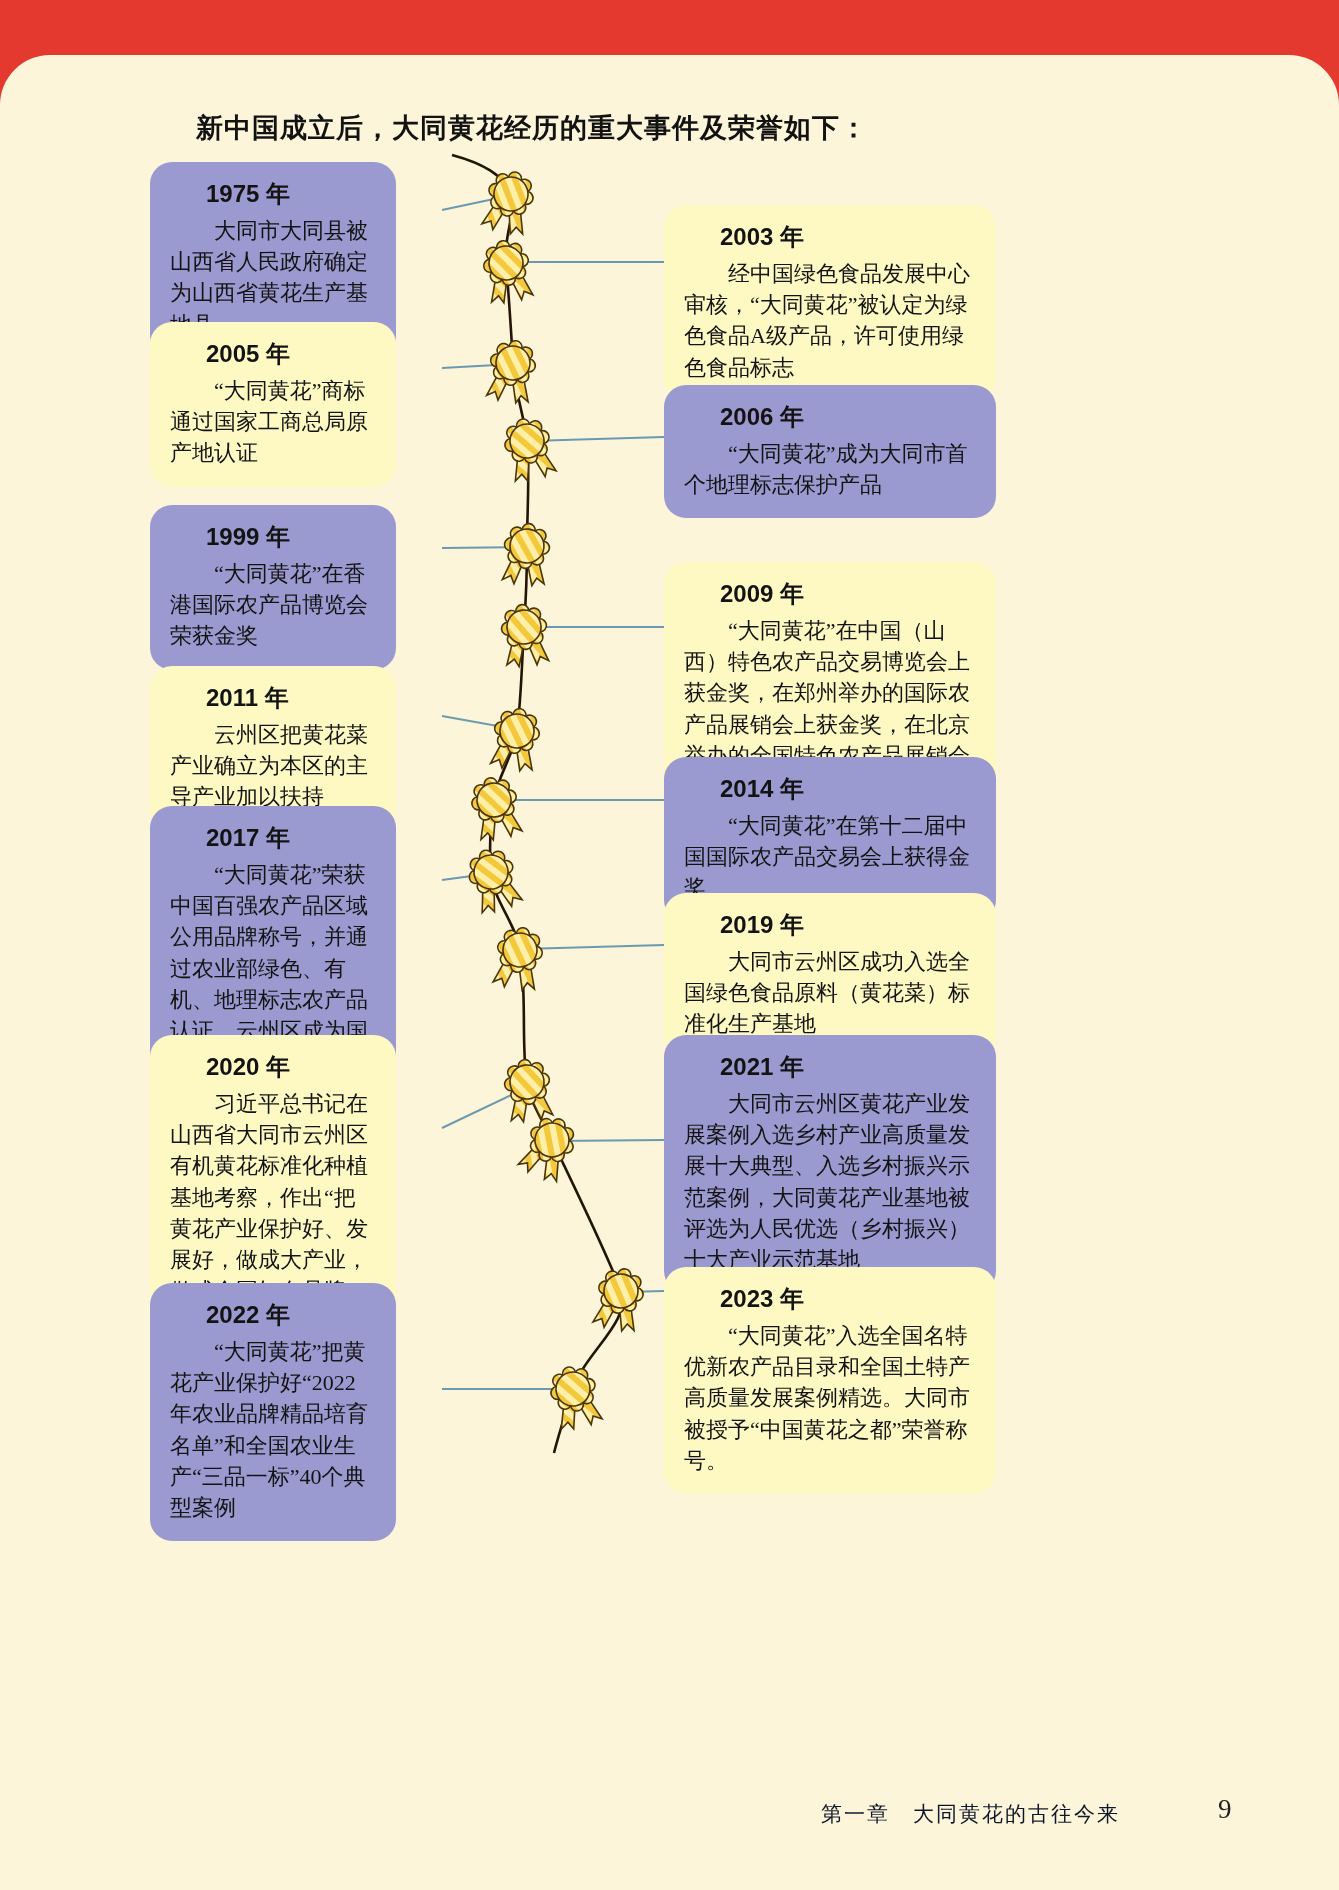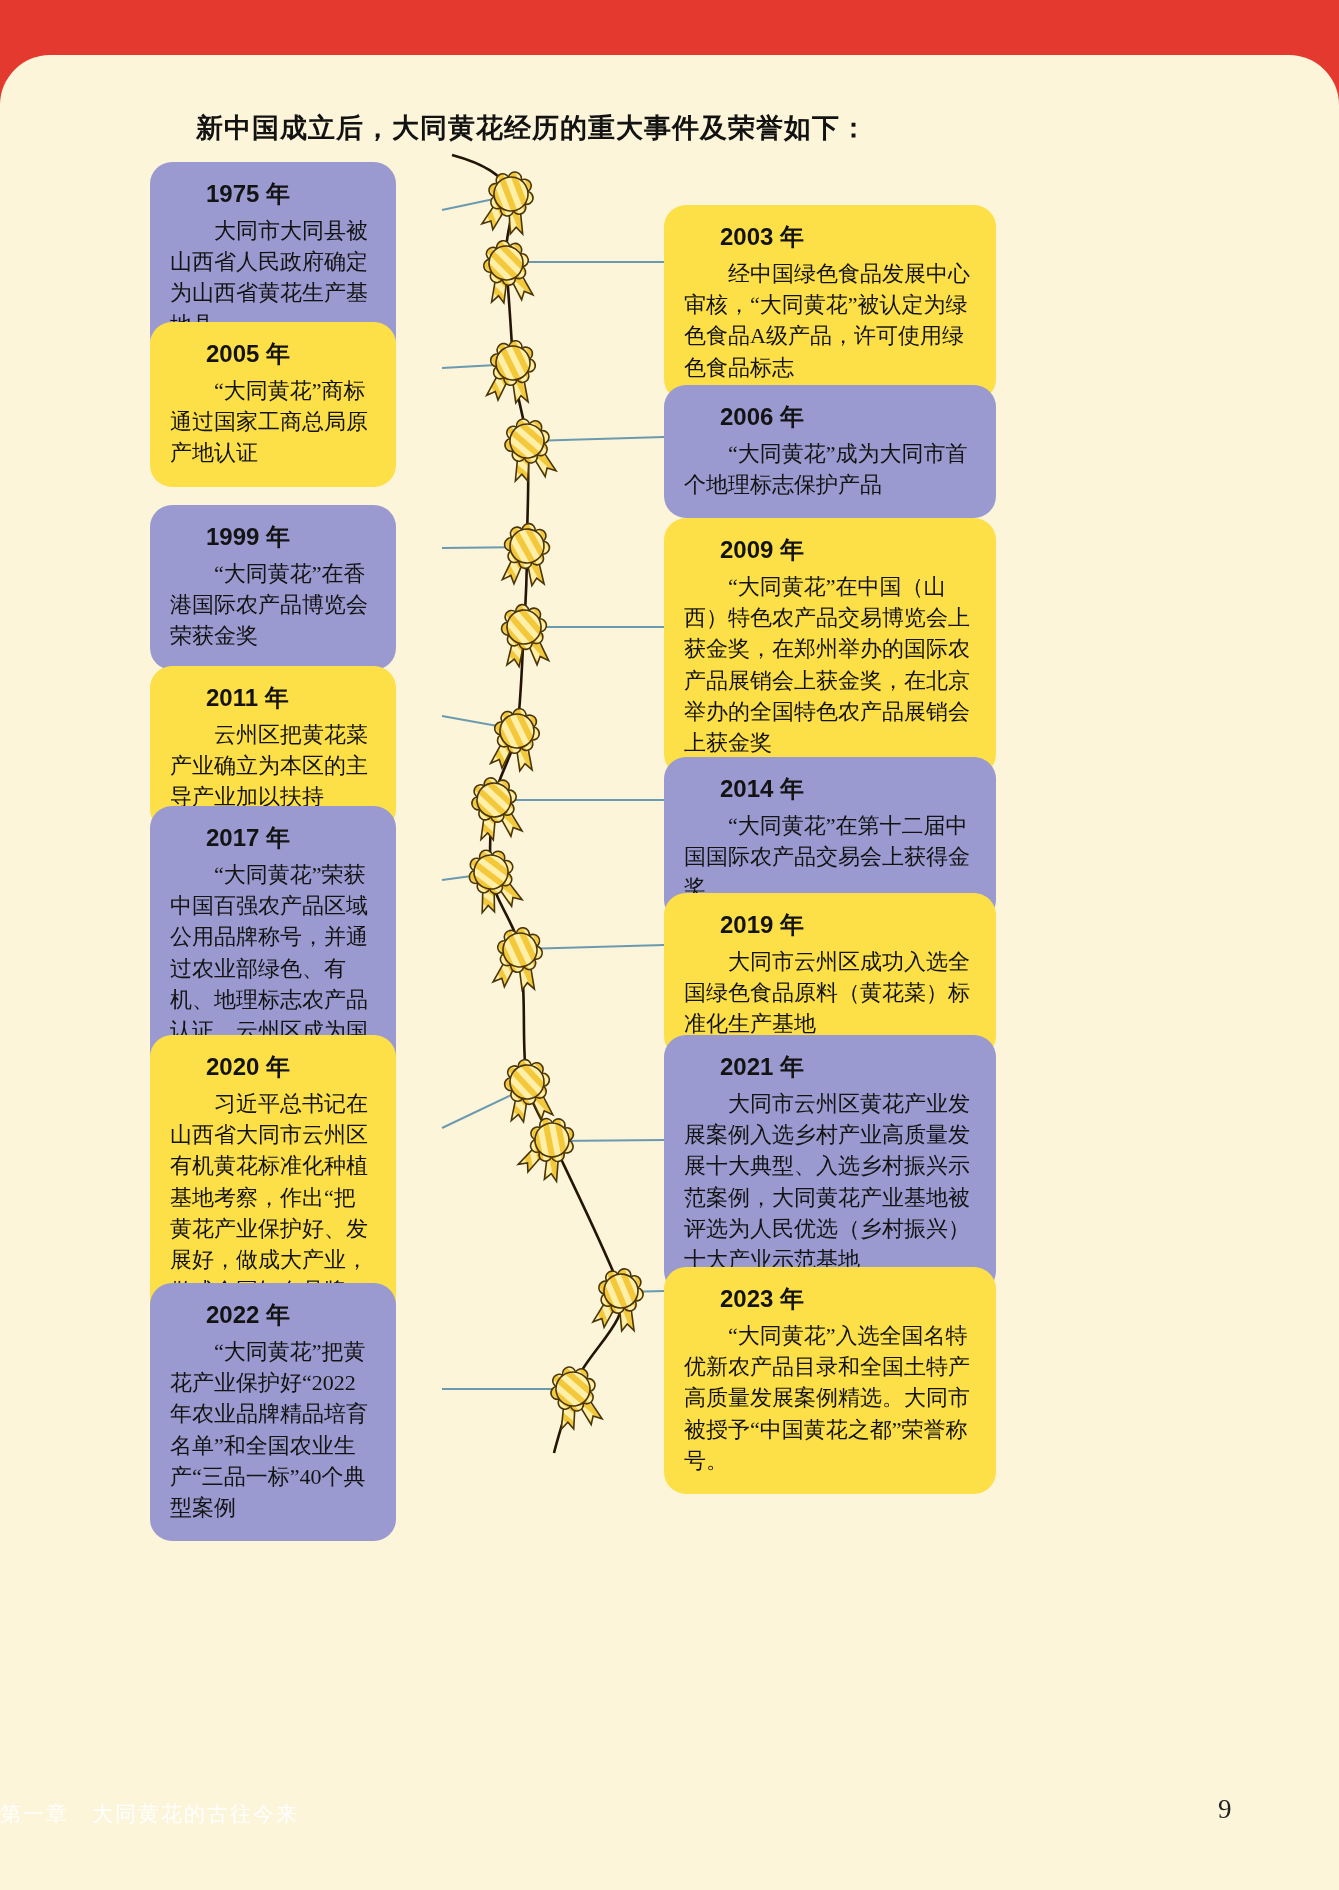--- a/index.html
+++ b/index.html
@@ -6,39 +6,39 @@
   .canvas { position:relative; width:1339px; height:1890px; overflow:hidden; background:#e3392f; }
   .page-bg { position:absolute; top:55px; left:0; width:1339px; height:1835px;
              background:#fcf5da; border-radius:50px 50px 0 0; }
   .page-title { position:absolute; left:196px; top:110px; font-size:27px; font-weight:bold;
                 color:#121212; letter-spacing:1px; }
   svg.overlay { position:absolute; top:0; left:0; width:1339px; height:1890px; }
 
   .event-box { position:absolute; box-sizing:border-box; border-radius:22px;
                padding:16px 20px 18px 20px; color:#131313; }
   .event-box.purple { background:#9a9ad1; }
-  .event-box.blue   { background:#fde047; }
+  .event-box.blue   { background:#fef9c3; }
   .event-box h3 { margin:0; font-size:24px; font-weight:bold; text-indent:1.5em;
                   font-family:"Liberation Sans",sans-serif; }
   .event-box p  { margin:5px 0 0 0; font-size:22px; line-height:1.42; text-indent:2em;
                   font-family:"Liberation Serif",serif; }
 
   .col-left  { left:150px; width:246px; }
   .col-right { left:664px; width:332px; }
   .l1{top:162px;  min-height:128px;} .l2{top:322px;  min-height:94px;}
   .l3{top:505px;  min-height:95px;}  .l4{top:666px;  min-height:95px;}
   .l5{top:806px;  min-height:215px;} .l6{top:1035px; min-height:250px;}
   .l7{top:1283px; min-height:183px;}
   .r1{top:205px;  min-height:150px;} .r2{top:385px;  min-height:95px;}
-  .r3{top:518px;  min-height:197px;} .r4{top:757px;  min-height:98px;}
+  .r3{top:562px;  min-height:197px;} .r4{top:757px;  min-height:98px;}
   .r5{top:893px;  min-height:127px;} .r6{top:1035px; min-height:211px;}
   .r7{top:1267px; min-height:172px;}
 
-  .footer-chapter { position:absolute; top:1800px; left:0; width:1120px; text-align:left;
-                    font-size:21px; color:#ffffff; letter-spacing:2px; }
+  .footer-chapter { position:absolute; top:1800px; left:0; width:1120px; text-align:right;
+                    font-size:21px; color:#0f172a; letter-spacing:2px; }
   .page-number { position:absolute; top:1794px; left:1218px; font-size:27px; color:#222;
                  font-family:"Liberation Serif",serif; }
 </style>
 </head>
 <body>
 
 <div class="canvas">
   <div class="page-bg"></div>
 
   <div class="page-title">新中国成立后，大同黄花经历的重大事件及荣誉如下：</div>

